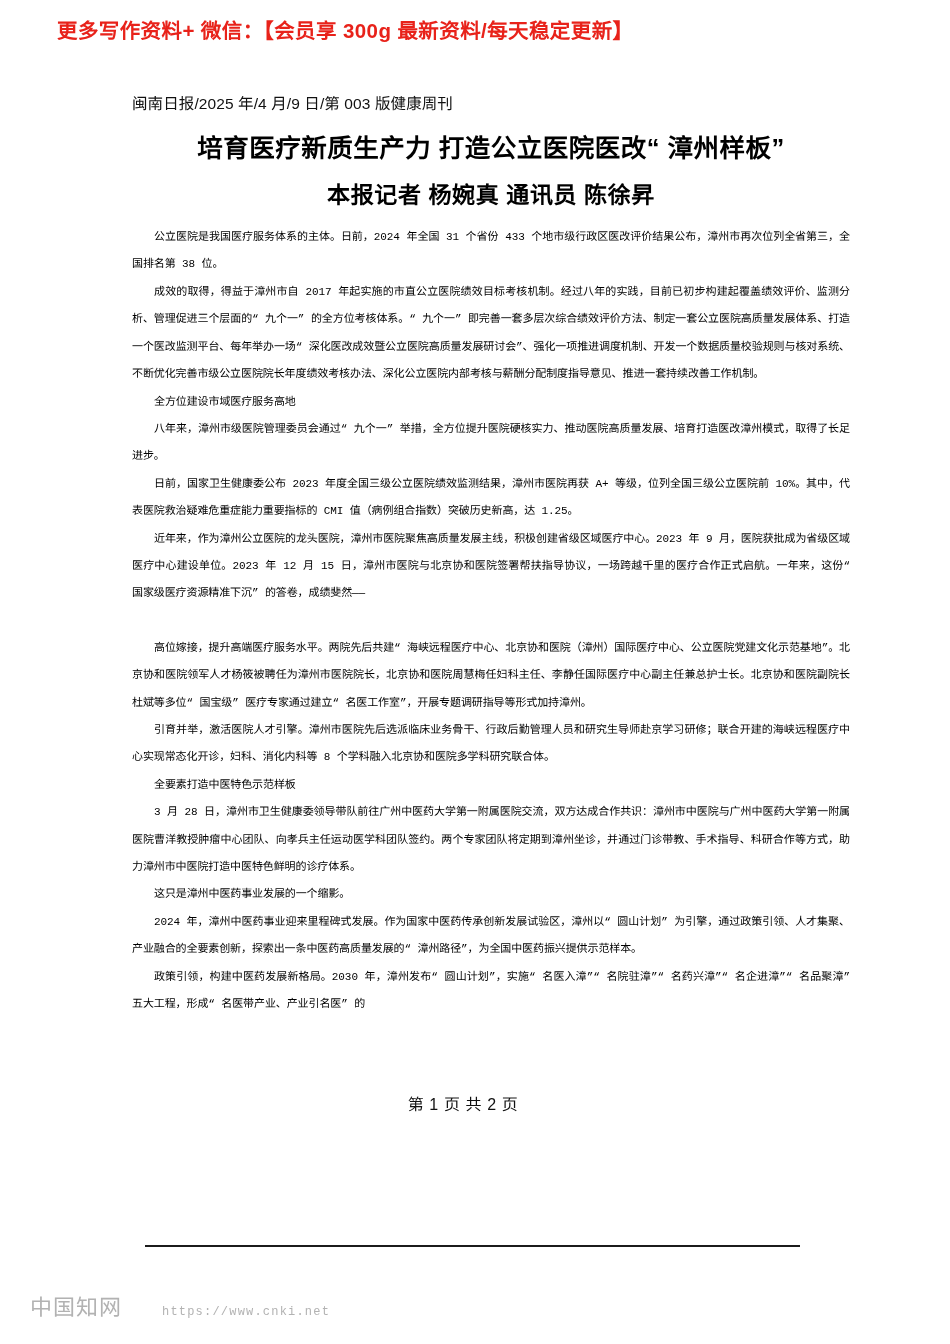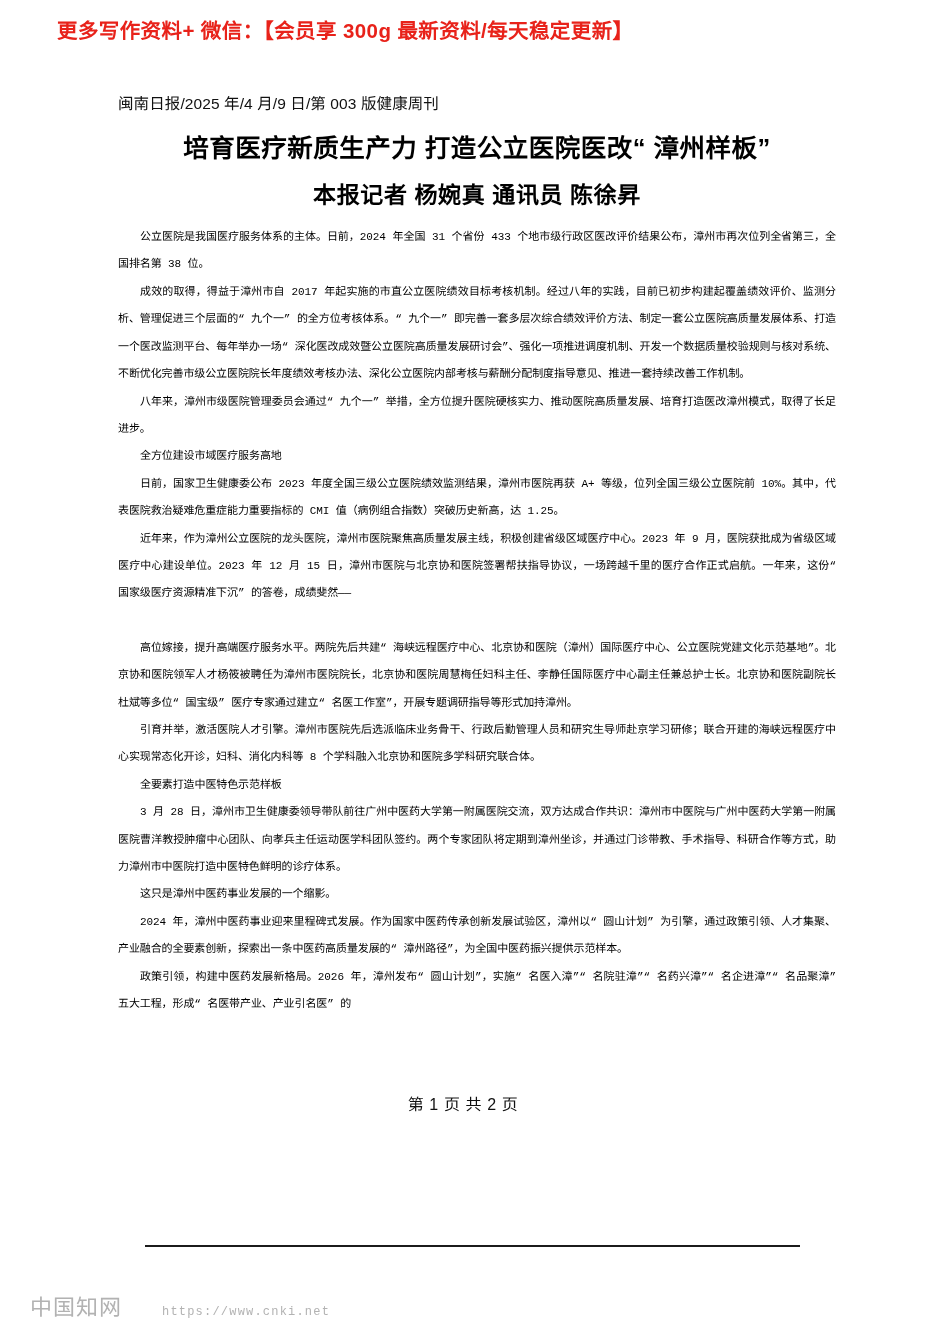--- a/index.html
+++ b/index.html
@@ -37,21 +37,21 @@
     font-family: "Liberation Sans", "DejaVu Sans", sans-serif;
     font-weight: bold;
     font-size: 20.5px;
     letter-spacing: 0.4px;
     white-space: nowrap;
   }
 
   
   .doc {
     position: absolute;
-    left: 118px;
+    left: 132px;
     top: 92px;
     width: 718px;
   }
 
   .source-line {
     font-family: "Liberation Sans", "DejaVu Sans", sans-serif;
     font-size: 15.5px;
     line-height: 23px;
     color: #111;
     letter-spacing: 0.1px;
@@ -155,31 +155,31 @@
 
     <div class="source-line">闽南日报/2025 年/4 月/9 日/第 003 版健康周刊</div>
 
     <h1 class="headline">培育医疗新质生产力  打造公立医院医改“ 漳州样板”</h1>
 
     <div class="byline">本报记者 杨婉真 通讯员 陈徐昇</div>
 
     <div class="article">
         <p>公立医院是我国医疗服务体系的主体。日前，2024 年全国 31 个省份 433 个地市级行政区医改评价结果公布，漳州市再次位列全省第三，全国排名第 38 位。</p>
         <p>成效的取得，得益于漳州市自 2017 年起实施的市直公立医院绩效目标考核机制。经过八年的实践，目前已初步构建起覆盖绩效评价、监测分析、管理促进三个层面的“ 九个一” 的全方位考核体系。“ 九个一” 即完善一套多层次综合绩效评价方法、制定一套公立医院高质量发展体系、打造一个医改监测平台、每年举办一场“ 深化医改成效暨公立医院高质量发展研讨会”、强化一项推进调度机制、开发一个数据质量校验规则与核对系统、不断优化完善市级公立医院院长年度绩效考核办法、深化公立医院内部考核与薪酬分配制度指导意见、推进一套持续改善工作机制。</p>
+        <p>全方位建设市域医疗服务高地</p>
         <p>八年来，漳州市级医院管理委员会通过“ 九个一” 举措，全方位提升医院硬核实力、推动医院高质量发展、培育打造医改漳州模式，取得了长足进步。</p>
-        <p>全方位建设市域医疗服务高地</p>
         <p>日前，国家卫生健康委公布 2023 年度全国三级公立医院绩效监测结果，漳州市医院再获 A+ 等级，位列全国三级公立医院前 10%。其中，代表医院救治疑难危重症能力重要指标的 CMI 值（病例组合指数）突破历史新高，达 1.25。</p>
         <p>近年来，作为漳州公立医院的龙头医院，漳州市医院聚焦高质量发展主线，积极创建省级区域医疗中心。2023 年 9 月，医院获批成为省级区域医疗中心建设单位。2023 年 12 月 15 日，漳州市医院与北京协和医院签署帮扶指导协议，一场跨越千里的医疗合作正式启航。一年来，这份“ 国家级医疗资源精准下沉” 的答卷，成绩斐然——</p>
         <p class="spacer-before">高位嫁接，提升高端医疗服务水平。两院先后共建“ 海峡远程医疗中心、北京协和医院（漳州）国际医疗中心、公立医院党建文化示范基地”。北京协和医院领军人才杨筱被聘任为漳州市医院院长，北京协和医院周慧梅任妇科主任、李静任国际医疗中心副主任兼总护士长。北京协和医院副院长杜斌等多位“ 国宝级” 医疗专家通过建立“ 名医工作室”，开展专题调研指导等形式加持漳州。</p>
         <p>引育并举，激活医院人才引擎。漳州市医院先后选派临床业务骨干、行政后勤管理人员和研究生导师赴京学习研修；联合开建的海峡远程医疗中心实现常态化开诊，妇科、消化内科等 8 个学科融入北京协和医院多学科研究联合体。</p>
         <p>全要素打造中医特色示范样板</p>
         <p>3 月 28 日，漳州市卫生健康委领导带队前往广州中医药大学第一附属医院交流，双方达成合作共识：漳州市中医院与广州中医药大学第一附属医院曹洋教授肿瘤中心团队、向孝兵主任运动医学科团队签约。两个专家团队将定期到漳州坐诊，并通过门诊带教、手术指导、科研合作等方式，助力漳州市中医院打造中医特色鲜明的诊疗体系。</p>
         <p>这只是漳州中医药事业发展的一个缩影。</p>
         <p>2024 年，漳州中医药事业迎来里程碑式发展。作为国家中医药传承创新发展试验区，漳州以“ 圆山计划” 为引擎，通过政策引领、人才集聚、产业融合的全要素创新，探索出一条中医药高质量发展的“ 漳州路径”，为全国中医药振兴提供示范样本。</p>
-        <p>政策引领，构建中医药发展新格局。2026 年，漳州发布“ 圆山计划”，实施“ 名医入漳”“ 名院驻漳”“ 名药兴漳”“ 名企进漳”“ 名品聚漳” 五大工程，形成“ 名医带产业、产业引名医” 的</p>
+        <p>政策引领，构建中医药发展新格局。2030 年，漳州发布“ 圆山计划”，实施“ 名医入漳”“ 名院驻漳”“ 名药兴漳”“ 名企进漳”“ 名品聚漳” 五大工程，形成“ 名医带产业、产业引名医” 的</p>
       </div>
   </div>
 
   <div class="page-number">第 1 页 共 2 页</div>
 
   <div class="rule"></div>
 
   <div class="cnki">
     <span class="cnki-brand">中国知网</span>
     <span class="cnki-url">https://www.cnki.net</span>

